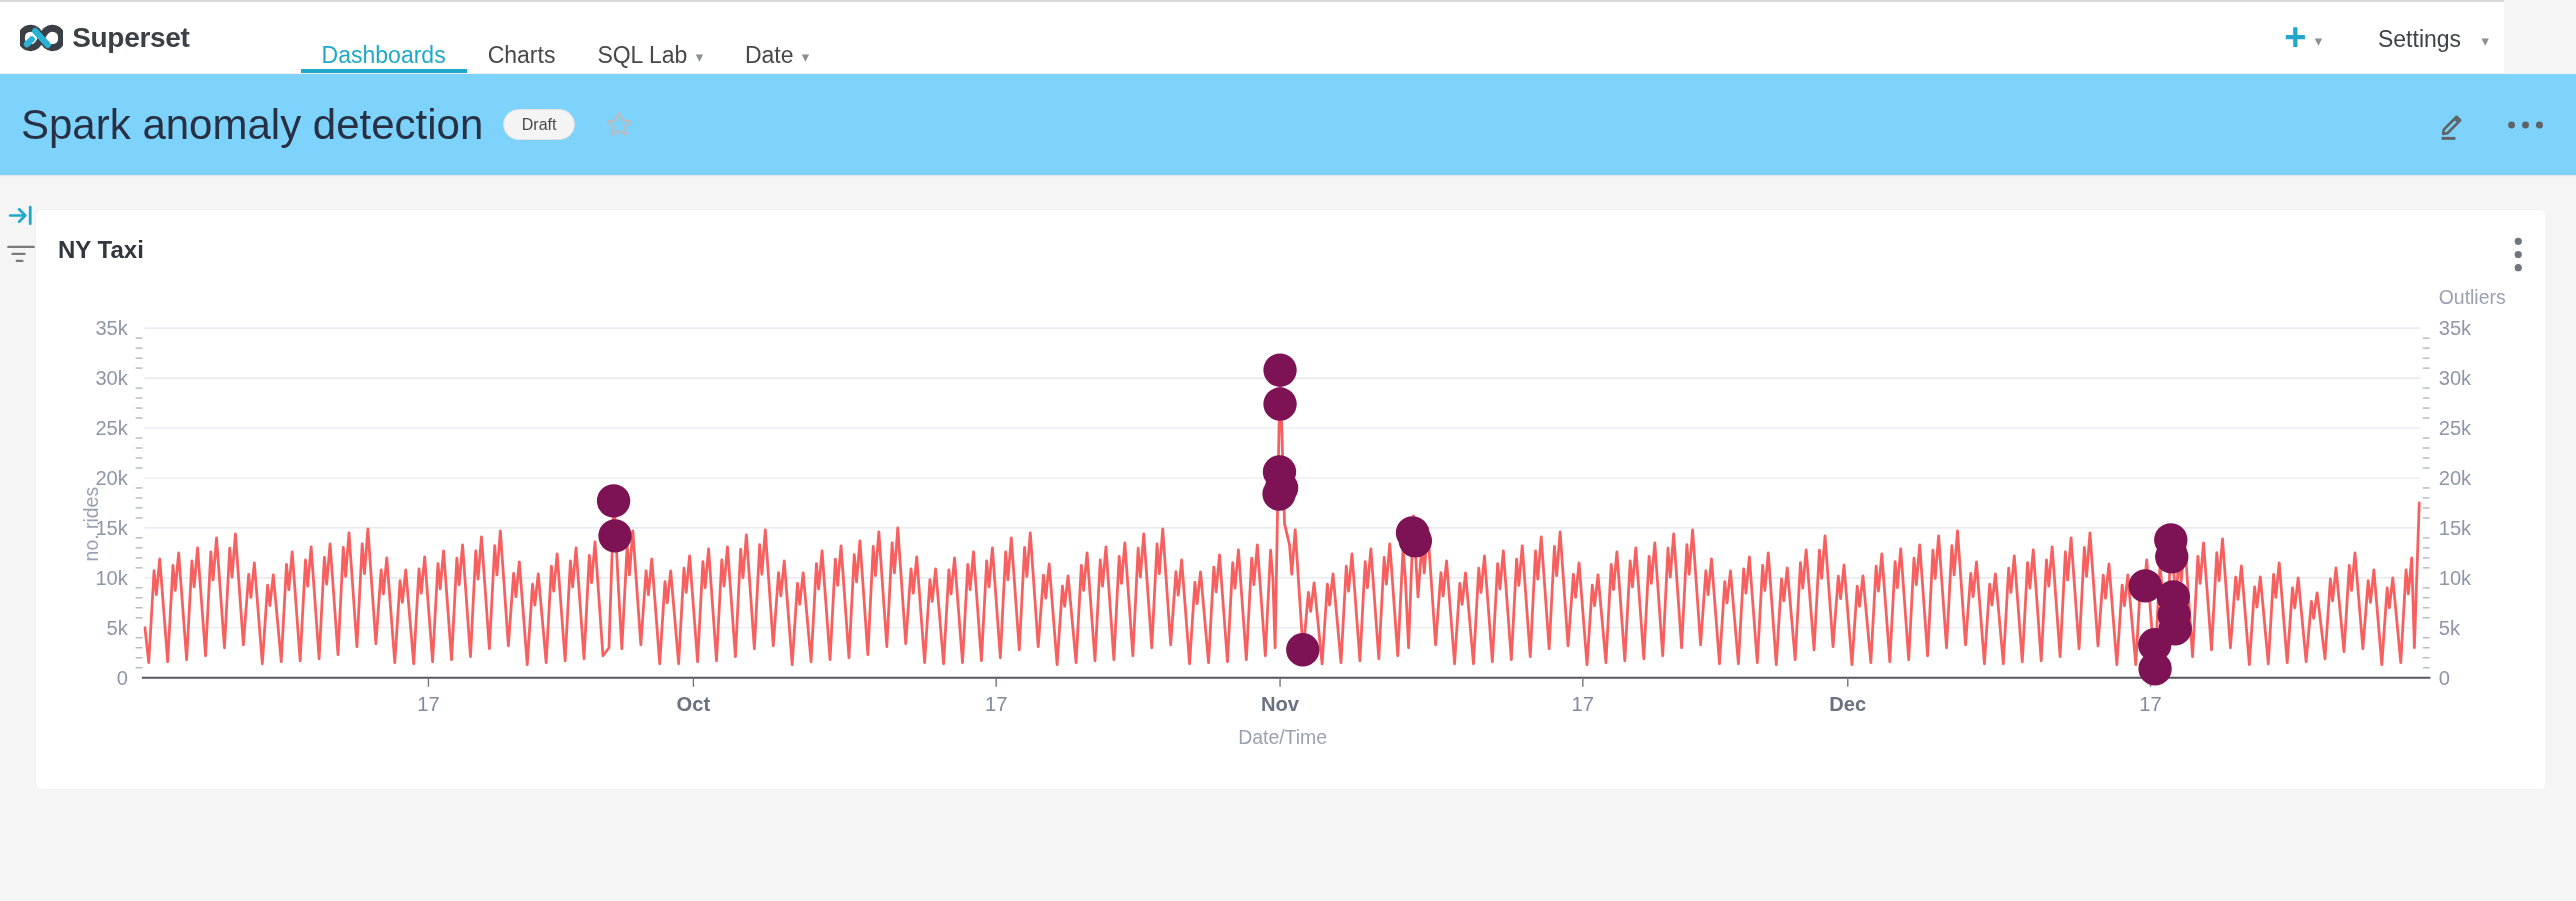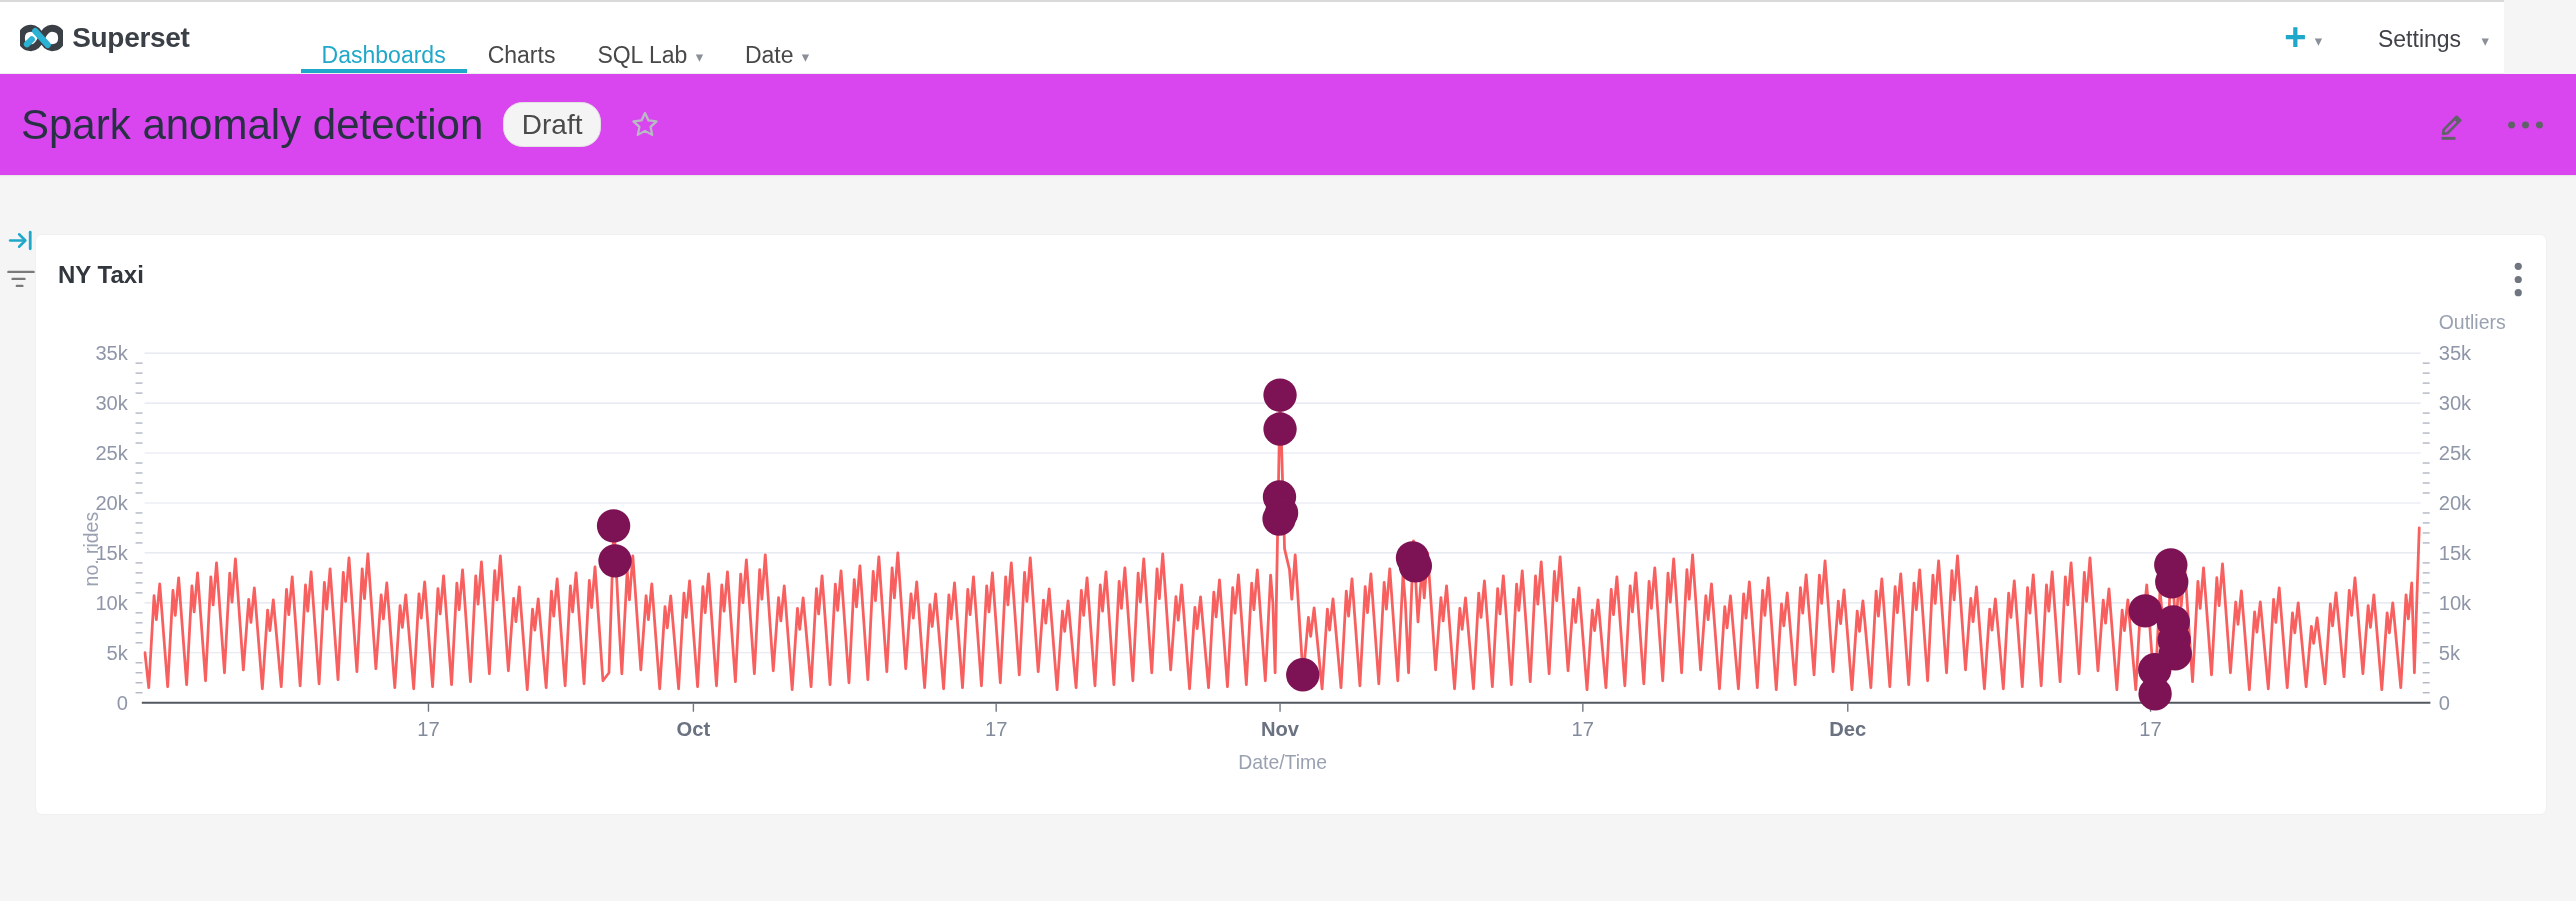--- a/index.html
+++ b/index.html
@@ -22,36 +22,36 @@
   }
   .nav-item.active { color:#1fa8c9; border-bottom-color:#1fa8c9; }
   .caret { font-size:14.6px; color:#8a8f98; margin-left:8.3px; transform:translateY(1.4px); }
   .nav-right { position:absolute; right:15.3px; top:0; height:74px; display:flex; align-items:center; gap:56px; }
   .plus-group { display:flex; align-items:center; cursor:pointer; }
   .plus-glyph { color:#1fa8c9; font-size:38px; font-weight:700; line-height:1; transform:translateY(-2.1px); }
   .settings-group { display:flex; align-items:center; font-size:23px; color:#3f4248; cursor:pointer;gap:12px; }
 
   
   .titlebar {
-    position:absolute; left:0; top:74px; width:2576px; height:102px; background:#d946ef;
+    position:absolute; left:0; top:74px; width:2576px; height:102px; background:#7dd3fc;
     border-bottom:0.7px solid #e7e7e7; box-shadow:0 1.4px 2.8px rgba(0,0,0,0.04);
     display:flex; align-items:center; padding:0 31px 0 21px;
   }
   .page-title { font-size:42px; font-weight:500; color:#283143; }
   .draft-badge {
-    margin-left:19.5px; font-size:28px; color:#4a4a4a; background:#f4f4f4;
+    margin-left:19.5px; font-size:16px; color:#4a4a4a; background:#f4f4f4;
     border:1.4px solid #e2e2e2; border-radius:19.5px; padding:5.6px 18px;
   }
   .star-btn { margin-left:28px; cursor:pointer; display:flex; }
   .titlebar-spacer { flex:1; }
   .title-actions { display:flex; align-items:center; gap:36px; }
   .icon-btn { cursor:pointer; display:flex; }
 
   
-  .content { position:absolute; left:0; top:177px; width:2576px; height:575px; background:#f5f5f6;margin-top:25px; }
+  .content { position:absolute; left:0; top:177px; width:2576px; height:575px; background:#f5f5f6; }
   .rail-icon { position:absolute; cursor:pointer; }
   .rail-collapse { left:8.3px; top:26.4px; }
   .rail-filter { left:7px; top:67px; }
 
   .card {
     position:absolute; left:35px; top:32px; width:2512px; height:581px;
     background:#fff; border-radius:7px; border:0.7px solid #f0f0f0;
   }
   .card-title { position:absolute; left:22px; top:26.4px; font-size:24px; font-weight:700; color:#32363d; }
   .kebab { position:absolute; right:22px; top:25px; cursor:pointer; }

